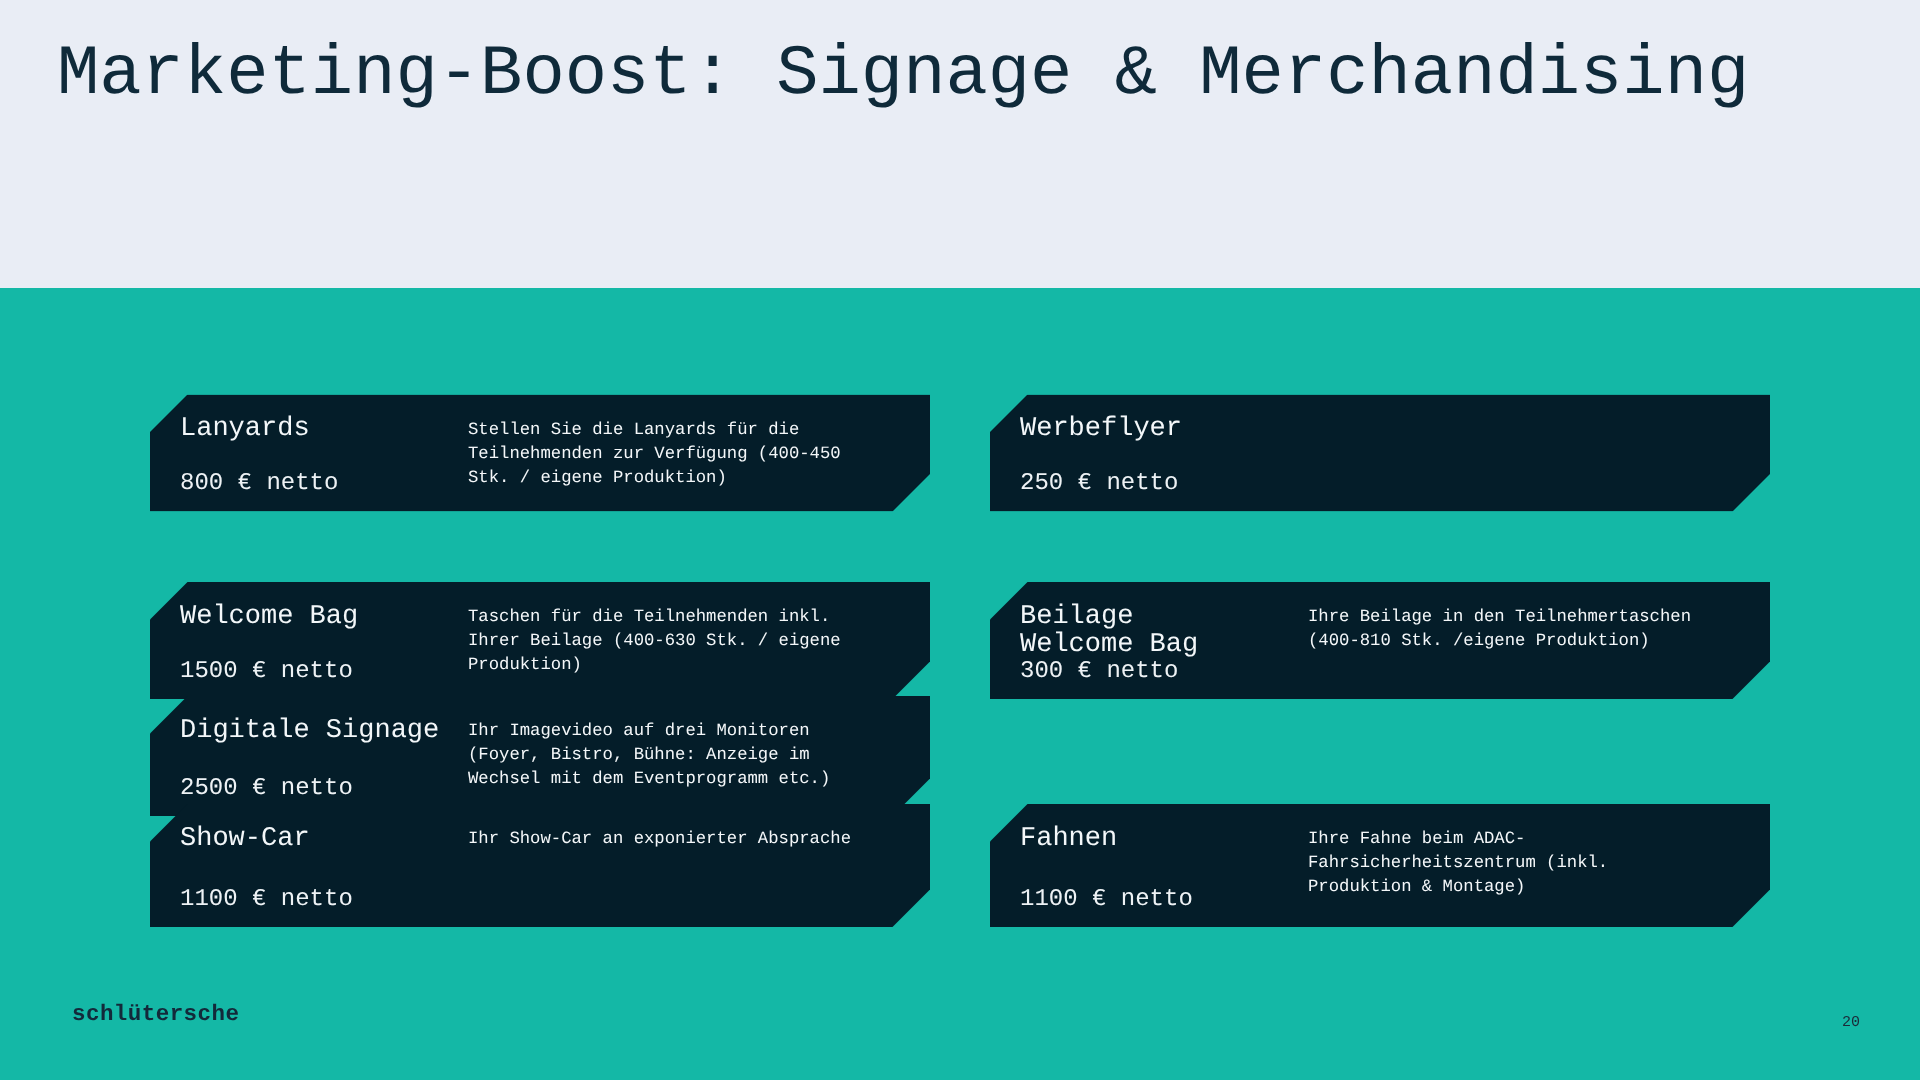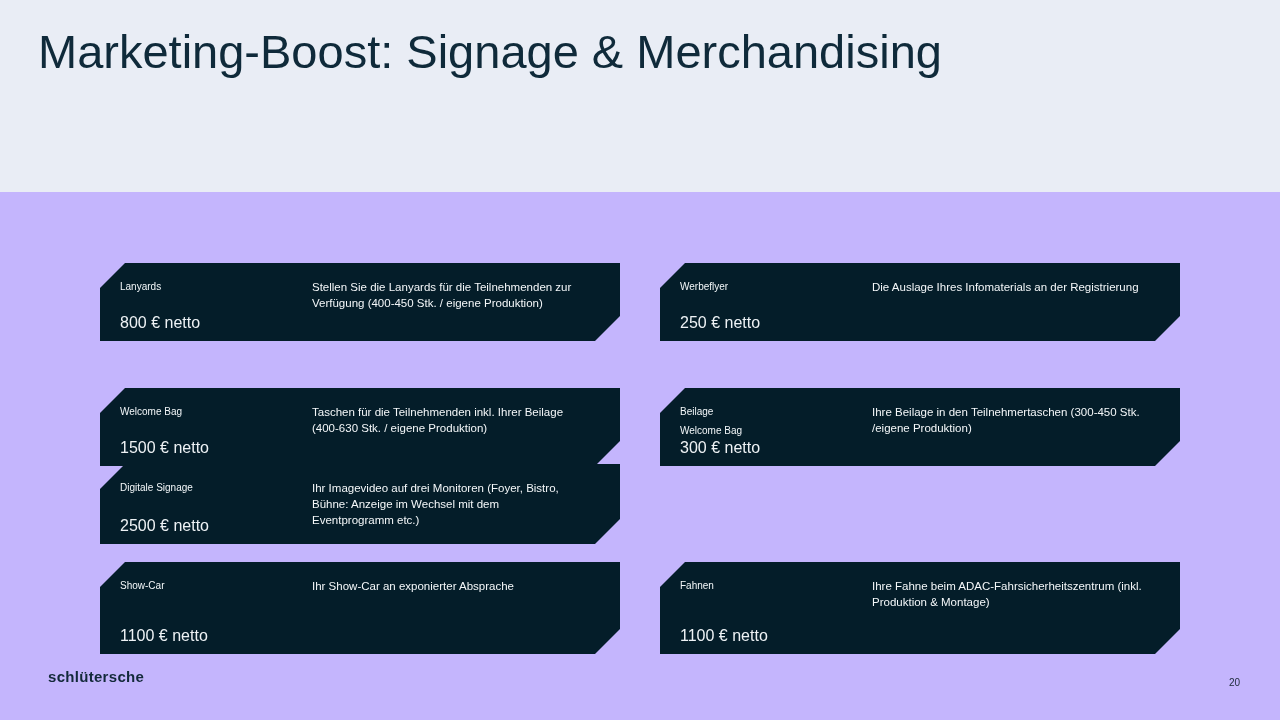--- a/index.html
+++ b/index.html
@@ -1,46 +1,46 @@
 <!DOCTYPE html>
 <html><head>
 <meta charset="utf-8">
 <style>
   html,body { margin:0; padding:0; background:#555; }
   .slide {
     position:relative; width:1280px; height:720px;
-    background:#c4b5fd; overflow:hidden;
-    font-family:Liberation Sans, sans-serif;
+    background:#14b8a6; overflow:hidden;
+    font-family:Liberation Mono, monospace;
   }
   .header-band {
     position:absolute; left:0; top:0; width:1280px; height:192px;
     background:#e9edf5;
   }
   .slide-title {
     position:absolute; left:38px; top:24px; width:1200px;
     font-size:47px; font-weight:400; color:#0f2a3a; letter-spacing:0px;
   }
   .box {
     position:absolute; width:520px; background:#041d29; color:#fff;
     display:flex; box-sizing:border-box;
     clip-path:polygon(25px 0, 100% 0, 100% calc(100% - 25px), calc(100% - 25px) 100%, 0 100%, 0 25px);
   }
   .col-left  { left:100px; }
   .col-right { left:660px; }
   .row-1 { top:263px; height:78px; }
   .row-2 { top:388px; height:78px; }
   .row-3 { top:464px; height:80px; }
-  .row-4 { top:562px; height:92px; }
+  .row-4 { top:536px; height:82px; }
   .box-left {
     width:210px; box-sizing:border-box;
     padding:14px 8px 12px 20px;
     display:flex; flex-direction:column; justify-content:space-between;
   }
   .box-name {
-    font-size:10px; line-height:19px; font-weight:400;
+    font-size:18px; line-height:19px; font-weight:400;
     color:#f3f7f9; white-space:pre-line;
   }
   .box-price { font-size:16px; line-height:13px; color:#eef2f5; }
   .box-desc {
     flex:1; box-sizing:border-box;
     padding:16px 37px 8px 2px;
     font-size:11.5px; line-height:16px; color:#f4f7f9;
   }
   .footer-logo {
     position:absolute; left:48px; top:668px;
@@ -89,30 +89,29 @@
       <div class="box-price">1100 € netto</div>
     </div>
     <div class="box-desc">Ihr Show-Car an exponierter Absprache</div>
   </div>
 
   <div class="box col-right row-1">
     <div class="box-left">
       <div class="box-name">Werbeflyer</div>
       <div class="box-price">250 € netto</div>
     </div>
-    <div class="box-desc">Die Auslage Ihres Infomaterials an der Registrierung</div>
   </div>
 
   <div class="box col-right row-2">
     <div class="box-left">
       <div class="box-name">Beilage
 Welcome Bag</div>
       <div class="box-price">300 € netto</div>
     </div>
-    <div class="box-desc">Ihre Beilage in den Teilnehmertaschen (300-450 Stk. /eigene Produktion)</div>
+    <div class="box-desc">Ihre Beilage in den Teilnehmertaschen (400-810 Stk. /eigene Produktion)</div>
   </div>
 
 
   <div class="box col-right row-4">
     <div class="box-left">
       <div class="box-name">Fahnen</div>
       <div class="box-price">1100 € netto</div>
     </div>
     <div class="box-desc">Ihre Fahne beim ADAC-Fahrsicherheitszentrum (inkl. Produktion &amp; Montage)</div>
   </div>

